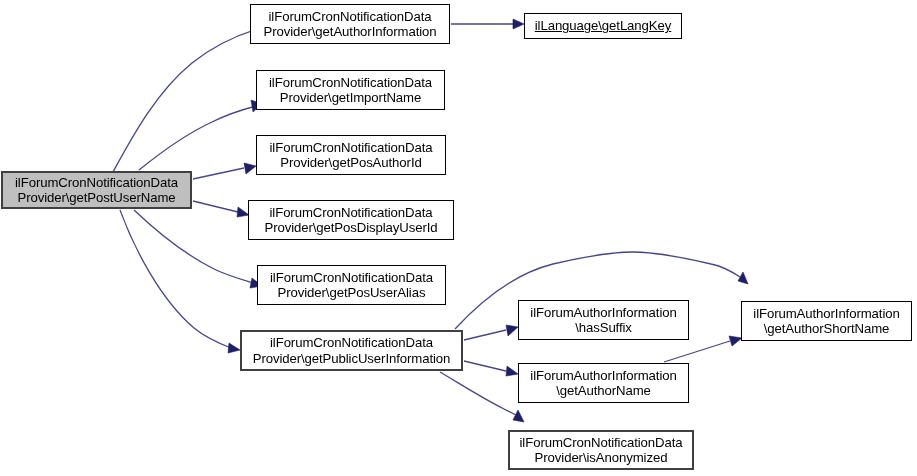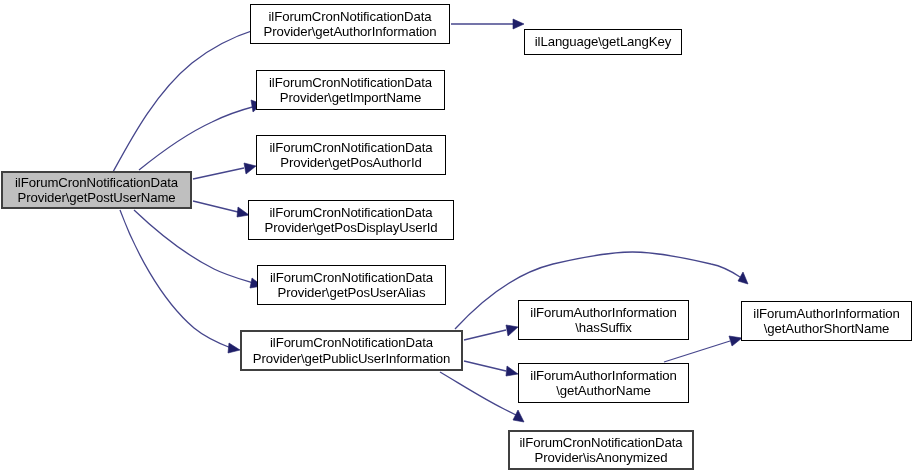--- a/index.html
+++ b/index.html
@@ -89,21 +89,21 @@
       <path class="edge-path" d="M 664,362 L 730,341" stroke="#46468c"></path>
       <polygon class="edge-head" points="732,346 742,338 729,336" fill="#1f1f68"></polygon>
       <path class="edge-path" d="M 440,372 C 462,385 482,398 504,409 C 508,411 512,413 516,415" stroke="#46468c"></path>
       <polygon class="edge-head" points="513,420 524,422 518,410" fill="#1f1f68"></polygon>
     </svg>
   <div id="nodes-layer">
       <div class="node-box highlight" style="left: 1px; top: 171px; width: 191px; height: 38px;"><span class="node-label">ilForumCronNotificationData
 Provider\getPostUserName</span></div>
       <div class="node-box" style="left: 250px; top: 4px; width: 200px; height: 40px;"><span class="node-label">ilForumCronNotificationData
 Provider\getAuthorInformation</span></div>
-      <div class="node-box" style="left: 524px; top: 29px; width: 158px; height: 26px;"><span class="node-label">ilLanguage\getLangKey</span></div>
+      <div class="node-box" style="left: 524px; top: 13px; width: 158px; height: 26px; text-decoration: underline;"><span class="node-label">ilLanguage\getLangKey</span></div>
       <div class="node-box" style="left: 256px; top: 70px; width: 189px; height: 40px;"><span class="node-label">ilForumCronNotificationData
 Provider\getImportName</span></div>
       <div class="node-box" style="left: 256px; top: 135px; width: 190px; height: 40px;"><span class="node-label">ilForumCronNotificationData
 Provider\getPosAuthorId</span></div>
       <div class="node-box" style="left: 248px; top: 200px; width: 206px; height: 40px;"><span class="node-label">ilForumCronNotificationData
 Provider\getPosDisplayUserId</span></div>
       <div class="node-box" style="left: 257px; top: 265px; width: 189px; height: 40px;"><span class="node-label">ilForumCronNotificationData
 Provider\getPosUserAlias</span></div>
       <div class="node-box thick" style="left: 240px; top: 330px; width: 223px; height: 41px;"><span class="node-label">ilForumCronNotificationData
 Provider\getPublicUserInformation</span></div>

